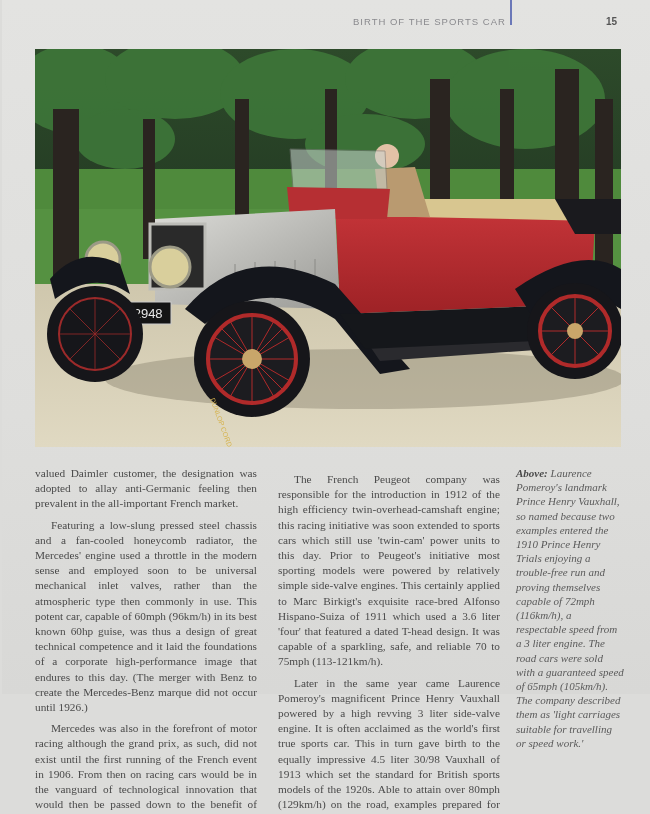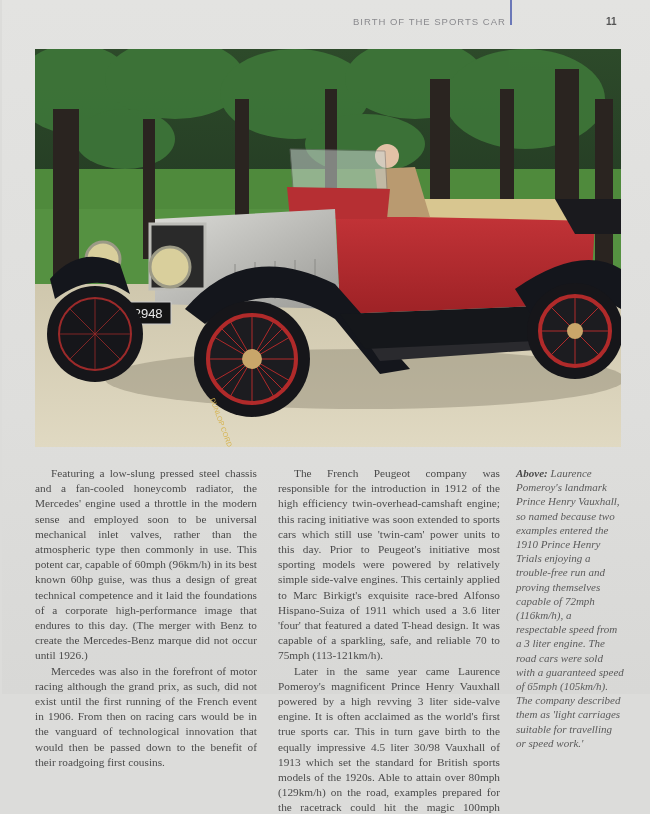--- a/index.html
+++ b/index.html
@@ -30,37 +30,37 @@
     position:absolute; left:33px; top:49px; width:586px; height:398px;
     overflow:hidden; background:#3c4a35;
   }
   .photo svg { display:block; }
   .col {
     position:absolute; top:466px;
     font-size:11.3px; line-height:15.2px; color:#4a4a4a;
     text-align:justify;
   }
   .col p { margin:0; }
-  .col p.indent { text-indent:16px; }
+  .col p.indent { text-indent:16px;margin-top:6px; }
   .col1 { left:33px; width:222px; }
   .col2 { left:276px; width:222px; }
   .caption {
     position:absolute; left:514px; top:466px; width:108px;
     font-size:11px; line-height:14.2px; color:#5a5a5a; font-style:italic;
   }
   .caption b { font-weight:bold; color:#4a4a4a; }
 </style>
 </head>
 <body>
 
 <div class="page">
 
   <div class="running-head">BIRTH OF THE SPORTS CAR</div>
   <div class="head-rule"></div>
-  <div class="folio">11</div>
+  <div class="folio">15</div>
 
   <div class="photo">
     <svg width="586" height="398" viewBox="0 0 586 398">
       <defs>
         <linearGradient id="sky" x1="0" y1="0" x2="0" y2="1">
           <stop offset="0" stop-color="#2d4a2a"></stop>
           <stop offset="1" stop-color="#1f3320"></stop>
         </linearGradient>
         <linearGradient id="gravel" x1="0" y1="0" x2="0" y2="1">
           <stop offset="0" stop-color="#cfc7ad"></stop>
@@ -179,20 +179,21 @@
             <line x1="540" y1="247" x2="540" y2="317"></line>
           <line x1="515" y1="257" x2="565" y2="307"></line>
             <line x1="565" y1="257" x2="515" y2="307"></line>
         </g>
         <circle cx="540" cy="282" r="8" fill="#c9a66a"></circle>
       </g>
     </svg>
   </div>
 
   <div class="col col1">
+    <p>valued Daimler customer, the designation was adopted to allay anti-Germanic feeling then prevalent in the all-important French market.</p>
     <p class="indent">Featuring a low-slung pressed steel chassis and a fan-cooled honeycomb radiator, the Mercedes' engine used a throttle in the modern sense and employed soon to be universal mechanical inlet valves, rather than the atmospheric type then commonly in use. This potent car, capable of 60mph (96km/h) in its best known 60hp guise, was thus a design of great technical competence and it laid the foundations of a corporate high-performance image that endures to this day. (The merger with Benz to create the Mercedes-Benz marque did not occur until 1926.)</p>
     <p class="indent">Mercedes was also in the forefront of motor racing although the grand prix, as such, did not exist until the first running of the French event in 1906. From then on racing cars would be in the vanguard of technological innovation that would then be passed down to the benefit of their roadgoing first cousins.</p>
   </div>
 
   <div class="col col2">
     <p class="indent">The French Peugeot company was responsible for the introduction in 1912 of the high efficiency twin-overhead-camshaft engine; this racing initiative was soon extended to sports cars which still use 'twin-cam' power units to this day. Prior to Peugeot's initiative most sporting models were powered by relatively simple side-valve engines. This certainly applied to Marc Birkigt's exquisite race-bred Alfonso Hispano-Suiza of 1911 which used a 3.6 liter 'four' that featured a dated T-head design. It was capable of a sparkling, safe, and reliable 70 to 75mph (113-121km/h).</p>
     <p class="indent">Later in the same year came Laurence Pomeroy's magnificent Prince Henry Vauxhall powered by a high revving 3 liter side-valve engine. It is often acclaimed as the world's first true sports car. This in turn gave birth to the equally impressive 4.5 liter 30/98 Vauxhall of 1913 which set the standard for British sports models of the 1920s. Able to attain over 80mph (129km/h) on the road, examples prepared for the racetrack could hit the magic 100mph (161km/h).</p>
   </div>
 
   <div class="caption">

